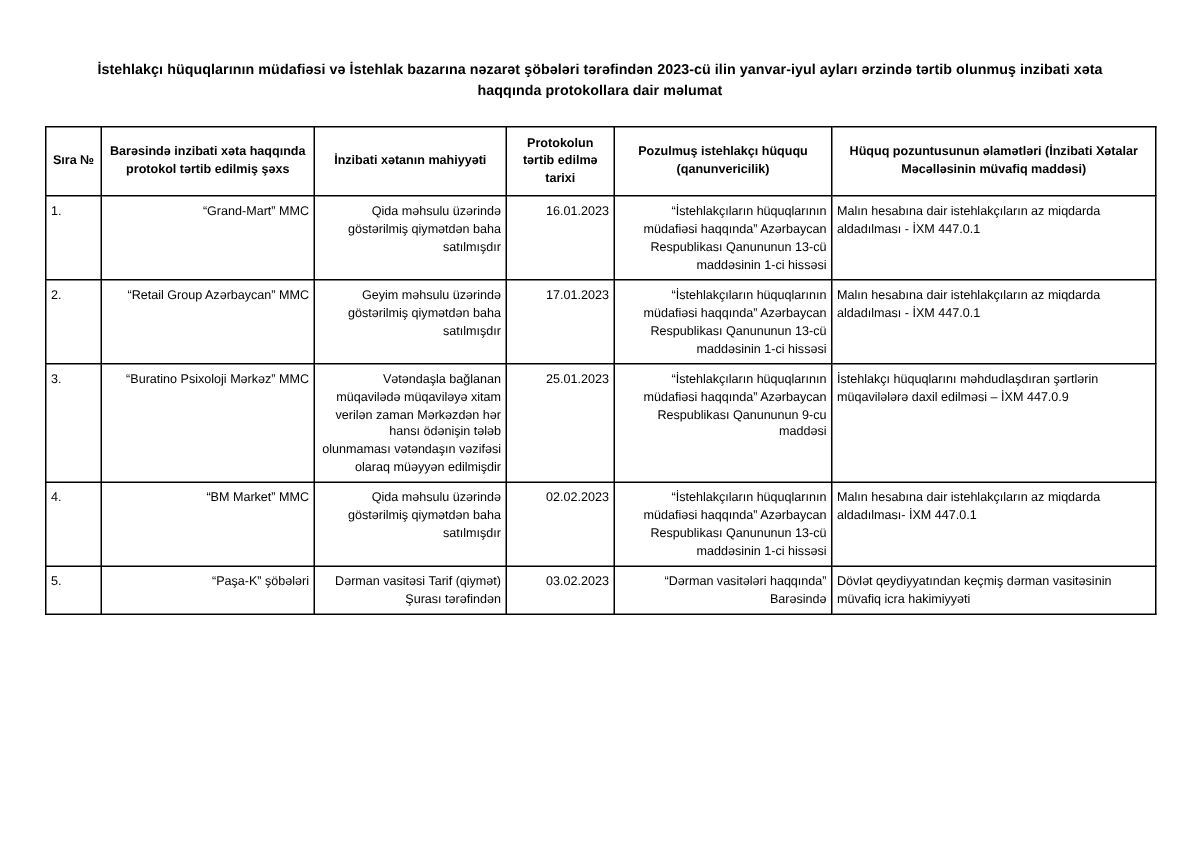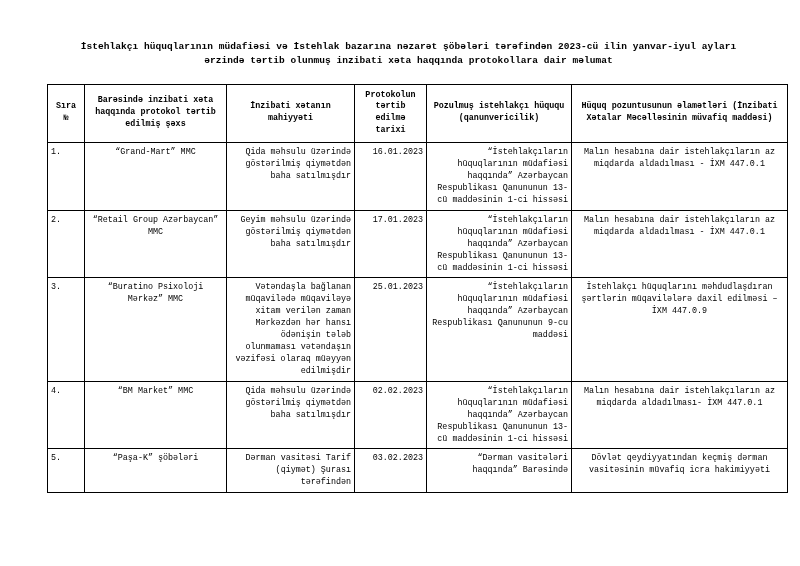--- a/index.html
+++ b/index.html
@@ -12,22 +12,21 @@
     background: #ffffff;
     font-family: "Liberation Sans", sans-serif;
     color: #000000;
     overflow: hidden;
   }
   .page {
     position: relative;
     width: 800px;
     height: 566px;
     box-sizing: border-box;
-    padding: 40px 30px 0 47px;
-    font-family: Liberation Mono, monospace;
+    padding: 40px 30px 0 30px;
   }
   .doc-title {
     font-size: 9.5px;
     font-weight: bold;
     text-align: center;
     line-height: 1.45;
     margin: 0 22px 16px 22px;
     letter-spacing: 0.05px;
   }
   table.protocol-table {
@@ -56,36 +55,36 @@
   col.c2 { width: 128px; }
   col.c3 { width: 72px; }
   col.c4 { width: 145px; }
   col.c5 { width: 216px; }
 
   td.idx {
     text-align: left;
     padding-left: 7px;
   }
   td.person {
-    text-align: center;
+    text-align: right;
   }
   td.nature {
     text-align: right;
     padding-left: 6px;
     padding-right: 4px;
   }
   td.date {
     text-align: right;
     vertical-align: middle;
   }
   td.right-violated {
     text-align: right;
   }
   td.sign {
-    text-align: center;
+    text-align: left;
   }
 </style>
 </head>
 <body>
 
 <div class="page">
 
   <div class="doc-title">İstehlakçı hüquqlarının müdafiəsi və İstehlak bazarına nəzarət şöbələri tərəfindən 2023-cü ilin yanvar-iyul ayları ərzində tərtib olunmuş inzibati xəta haqqında protokollara dair məlumat</div>
 
   <table class="protocol-table">

